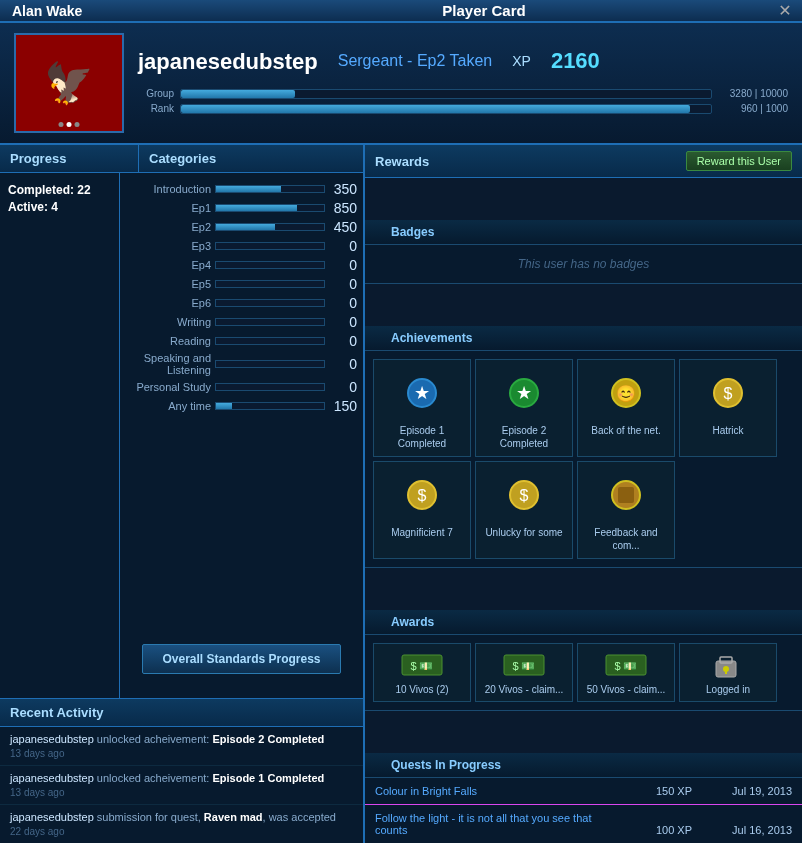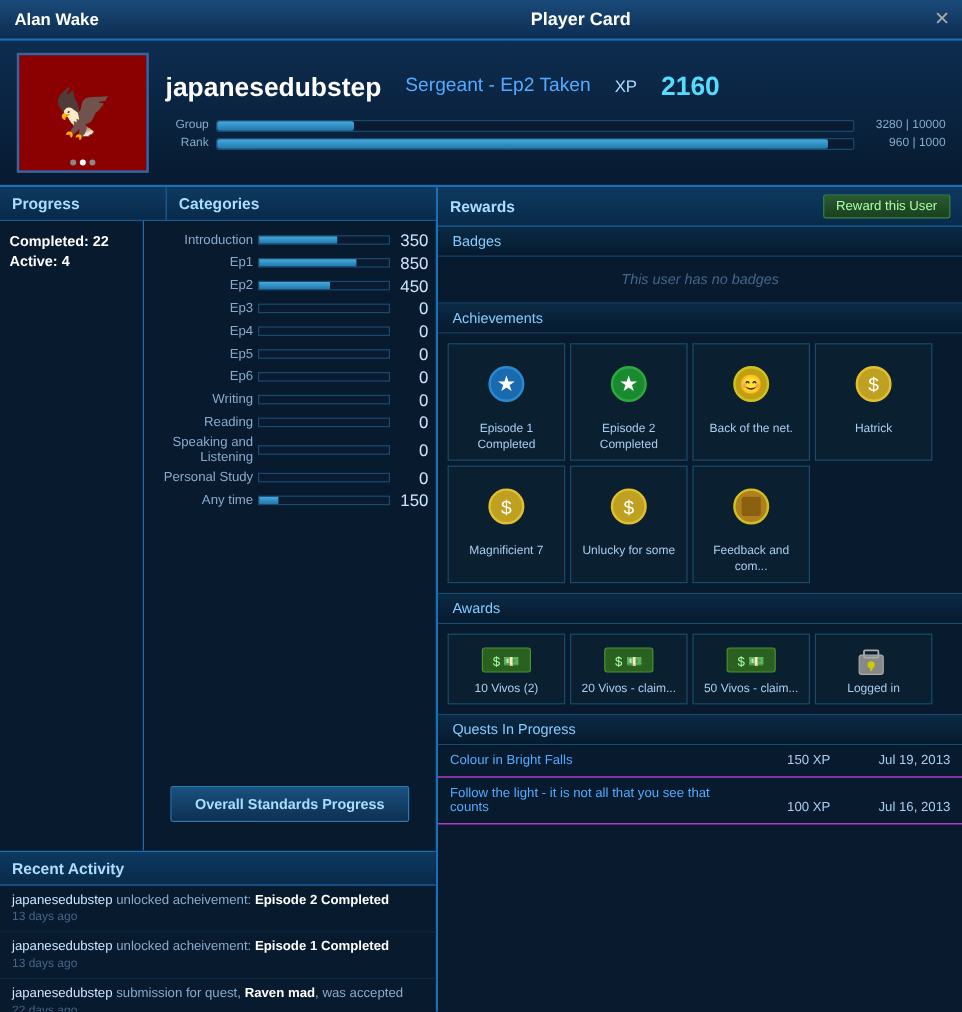--- a/index.html
+++ b/index.html
@@ -10,21 +10,21 @@
       font-family: Arial, sans-serif;
       font-size: 12px;
       color: #cce6ff;
       overflow: hidden;
     }
 
     
     .title-bar {
       display: flex;
       align-items: center;
-      height: 34px;
+      height: 23px;
       background: linear-gradient(to bottom, #1a4a7a, #0d2d50);
       border-bottom: 2px solid #1e6eb5;
     }
     .title-bar-left {
       width: 200px;
       padding-left: 12px;
       font-size: 14px;
       font-weight: bold;
       color: #fff;
     }
@@ -267,25 +267,26 @@
       border: 1px solid #3a8a40;
       color: #aaffaa;
       padding: 3px 10px;
       font-size: 11px;
       cursor: pointer;
       border-radius: 2px;
     }
 
     .sub-section-header {
       background: linear-gradient(to bottom, #0a2a44, #061a2e);
-      padding: 5px 12px;
+      padding: 5px 26px;
       font-size: 12px;
-      font-weight: normal;
+      font-weight: bold;
       color: #88ccff;
       border-bottom: 1px solid #1a4a70;
+      margin-top: 42px;
     }
 
     .badges-area {
       padding: 12px 10px;
       background: #071a2e;
       text-align: center;
       color: #446688;
       font-style: italic;
       font-size: 12px;
       border-bottom: 1px solid #1a4a70;

